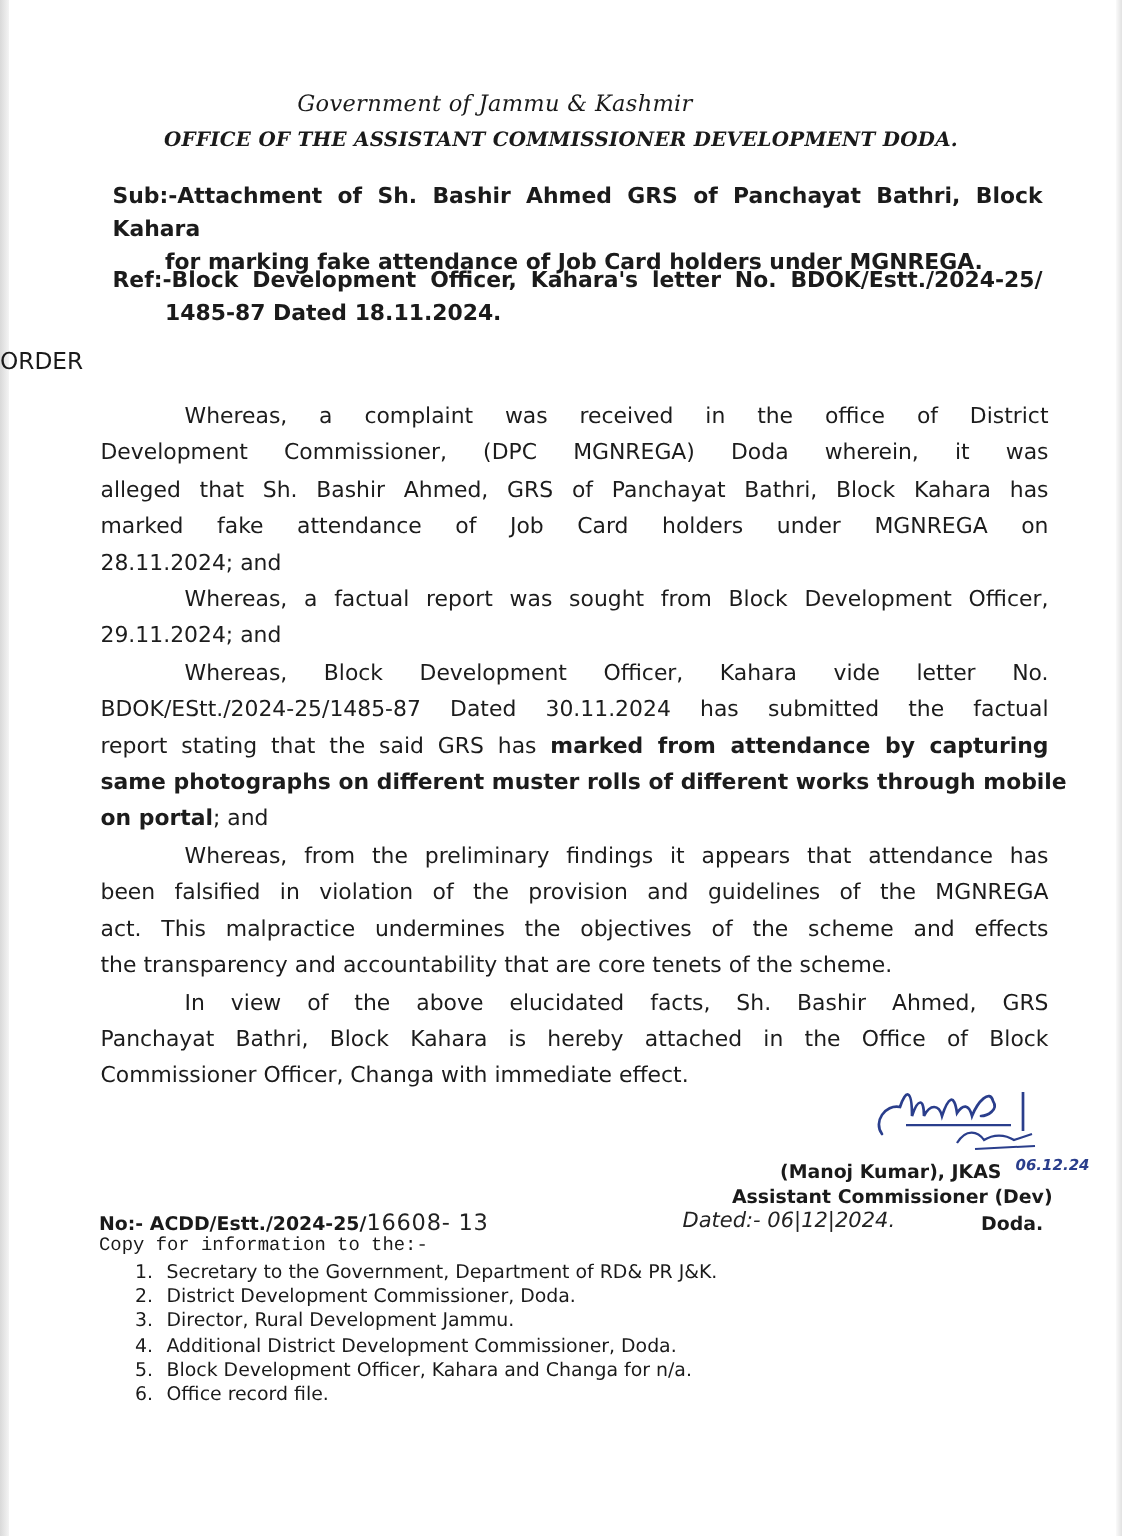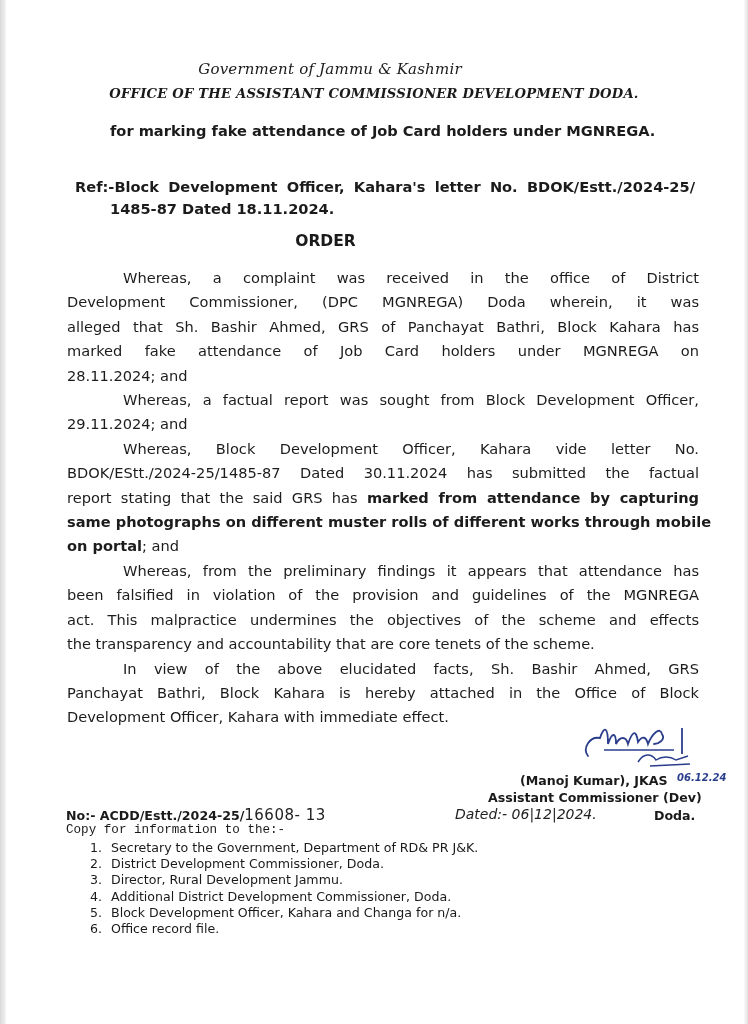--- a/index.html
+++ b/index.html
@@ -55,22 +55,21 @@
     .ref { top: 176px; text-align: justify; }
     .indent-line { padding-left: 35px; display: block; }
     .justify-line {
       display: block;
       text-align: justify;
       text-align-last: justify;
     }
     .order-title {
       position: absolute;
       top: 232px; left: 0; width: 651px;
-      text-align: center;
-      font-weight: bold;
+      font-weight: normal;
       font-size: 15.5px;
     }
     .body-text {
       position: absolute;
       left: 67px;
       width: 632px;
       top: 266px;
       font-size: 14.6px;
       line-height: 24.4px;
       color: #1c1c1c;
@@ -160,20 +159,21 @@
 </head>
 <body>
 
 <div class="edge-left"></div>
 <div class="edge-right"></div>
 
 <div class="gov-line">Government of Jammu &amp; Kashmir</div>
 <div class="office-line">OFFICE OF THE ASSISTANT COMMISSIONER DEVELOPMENT DODA.</div>
 
 <div class="sub">
+  <span class="justify-line">Sub:-Attachment of Sh. Bashir Ahmed GRS of Panchayat Bathri, Block Kahara</span>
   <span class="indent-line">for marking fake attendance of Job Card holders under MGNREGA.</span>
 </div>
 
 <div class="ref">
   <span class="justify-line">Ref:-Block Development Officer, Kahara's letter No. BDOK/Estt./2024-25/</span>
   <span class="indent-line">1485-87 Dated 18.11.2024.</span>
 </div>
 
 <div class="order-title">ORDER</div>
 
@@ -198,21 +198,21 @@
   </div>
   <div class="para">
     <span class="jl ind">Whereas, from the preliminary findings it appears that attendance has</span>
     <span class="jl">been falsified in violation of the provision and guidelines of the MGNREGA</span>
     <span class="jl">act. This malpractice undermines the objectives of the scheme and effects</span>
     <span class="jl last">the transparency and accountability that are core tenets  of the scheme.</span>
   </div>
   <div class="para">
     <span class="jl ind">In view of the above elucidated facts, Sh. Bashir Ahmed, GRS</span>
     <span class="jl">Panchayat Bathri, Block Kahara is hereby attached in the Office of Block</span>
-    <span class="jl last">Development Officer, Kahara with immediate effect.</span>
+    <span class="jl last">Commissioner Officer, Changa with immediate effect.</span>
   </div>
 </div>
 
 <svg class="signature" viewBox="0 0 130 50">
   <path d="M10 34 C 4 26, 12 14, 22 16 C 26 4, 30 4, 30 22 C 34 10, 38 10, 38 22 C 42 14, 48 14, 50 22 C 54 10, 58 6, 60 20 C 64 14, 68 14, 70 22 C 74 12, 82 4, 84 12 C 88 18, 80 22, 76 22" fill="none" stroke="#2a3e8c" stroke-width="1.8" stroke-linecap="round"></path>
   <path d="M26 28 L 96 28" fill="none" stroke="#2a3e8c" stroke-width="1.5"></path>
   <path d="M104 6 L 104 32" fill="none" stroke="#2a3e8c" stroke-width="1.8"></path>
   <path d="M60 40 C 66 30, 74 32, 78 38 C 84 34, 92 34, 98 38 L 110 34" fill="none" stroke="#2a3e8c" stroke-width="1.5"></path>
   <path d="M72 44 L 112 42" fill="none" stroke="#2a3e8c" stroke-width="1.3"></path>
 </svg>

